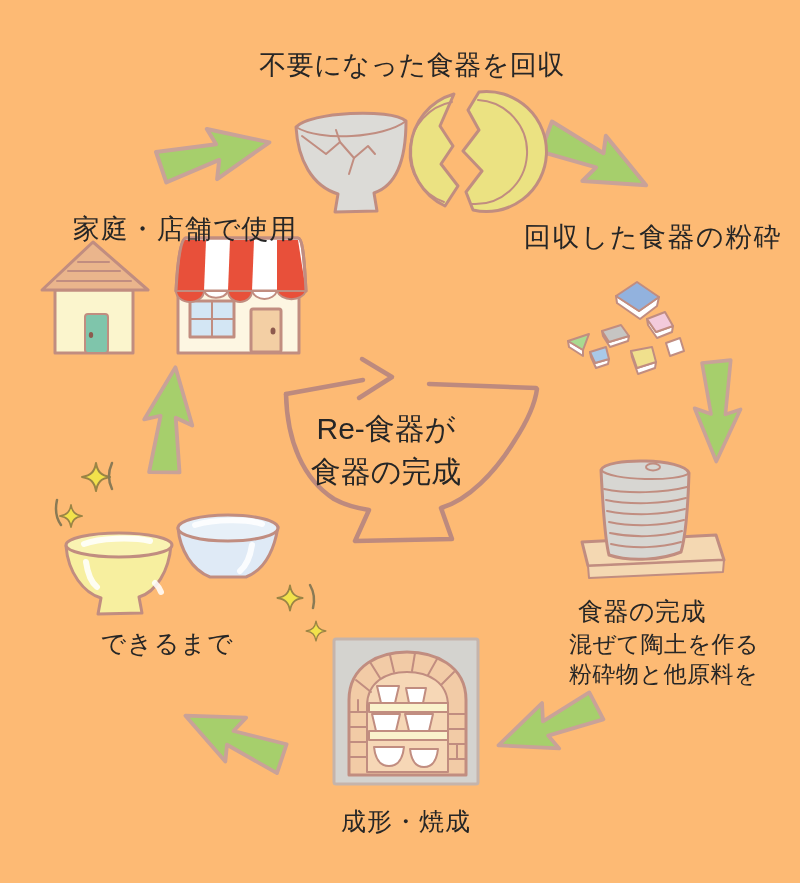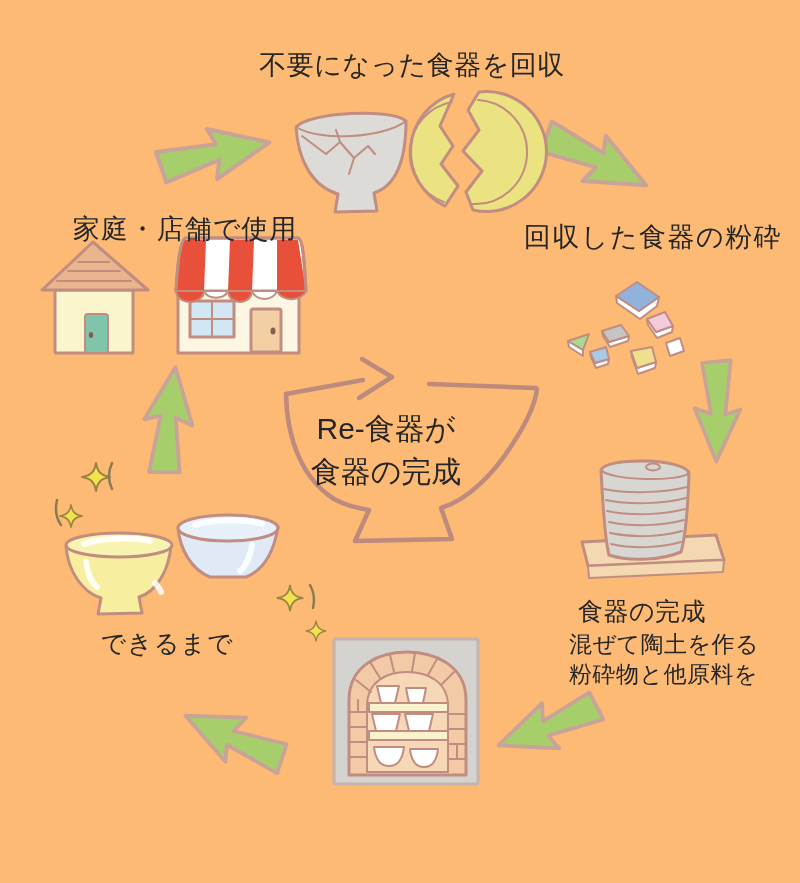--- a/index.html
+++ b/index.html
@@ -196,20 +196,21 @@
   <div class="label c lbl-use">家庭・店舗で使用</div>
 
   <div class="label c lbl-crush">回収した食器の粉砕</div>
 
   <div class="label lbl-clay">食器の完成</div>
   <div class="label lbl-clay-note">
     <div>混ぜて陶土を作る</div>
     <div>粉砕物と他原料を</div>
   </div>
 
+  <div class="label c lbl-firing">成形・焼成</div>
 
   <div class="label c lbl-finish">
     <div>できるまで</div>
   </div>
 
   <div class="label c lbl-center">
     <div>Re-食器が</div>
     <div>食器の完成</div>
   </div>
 

